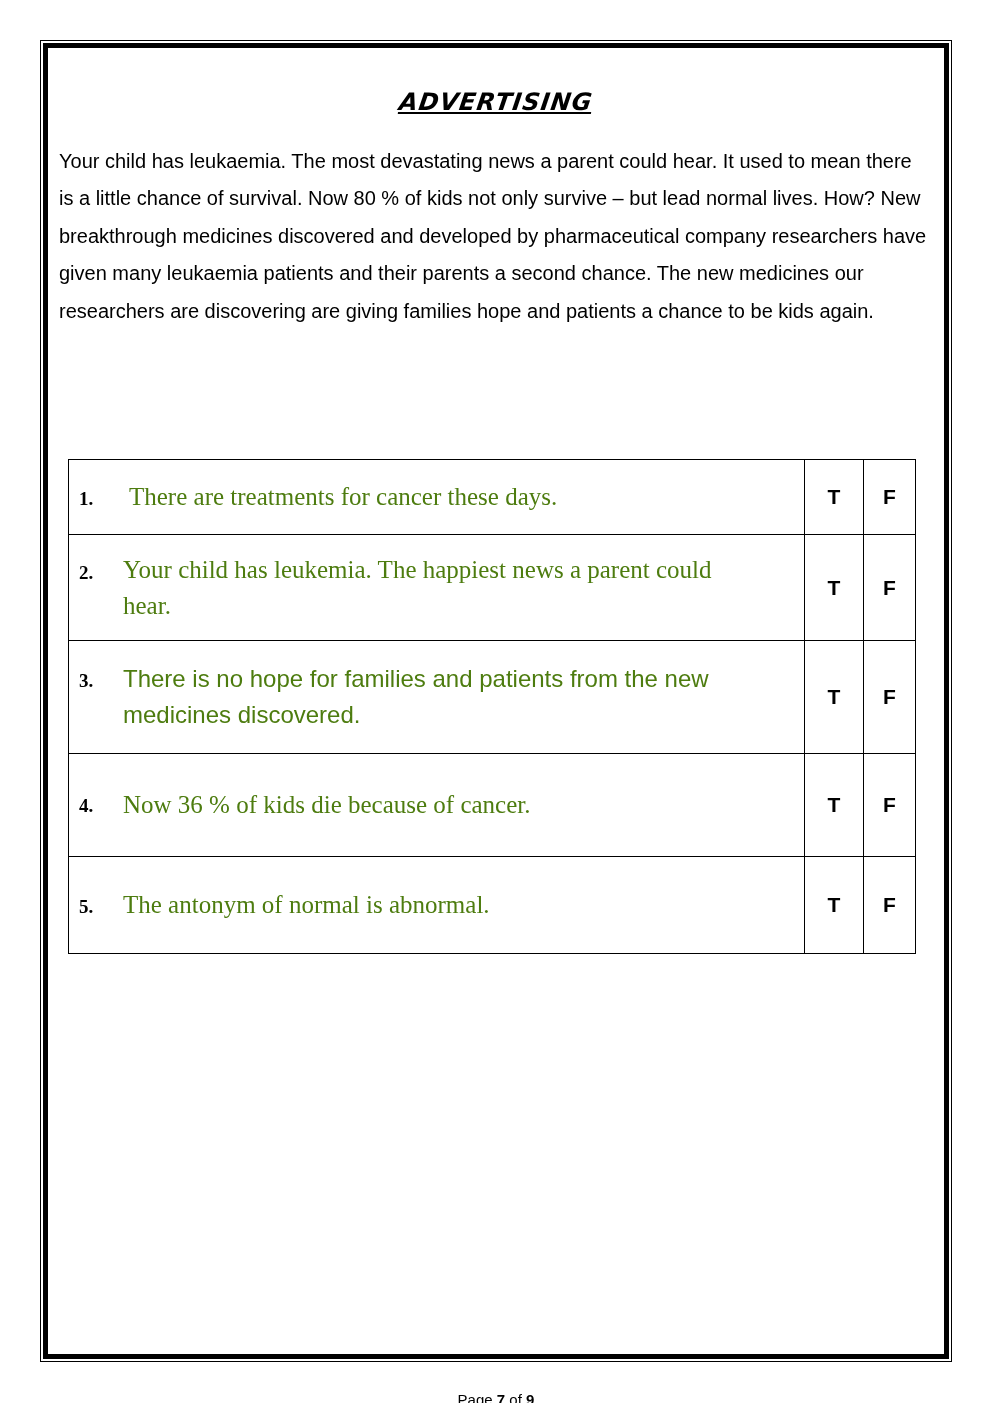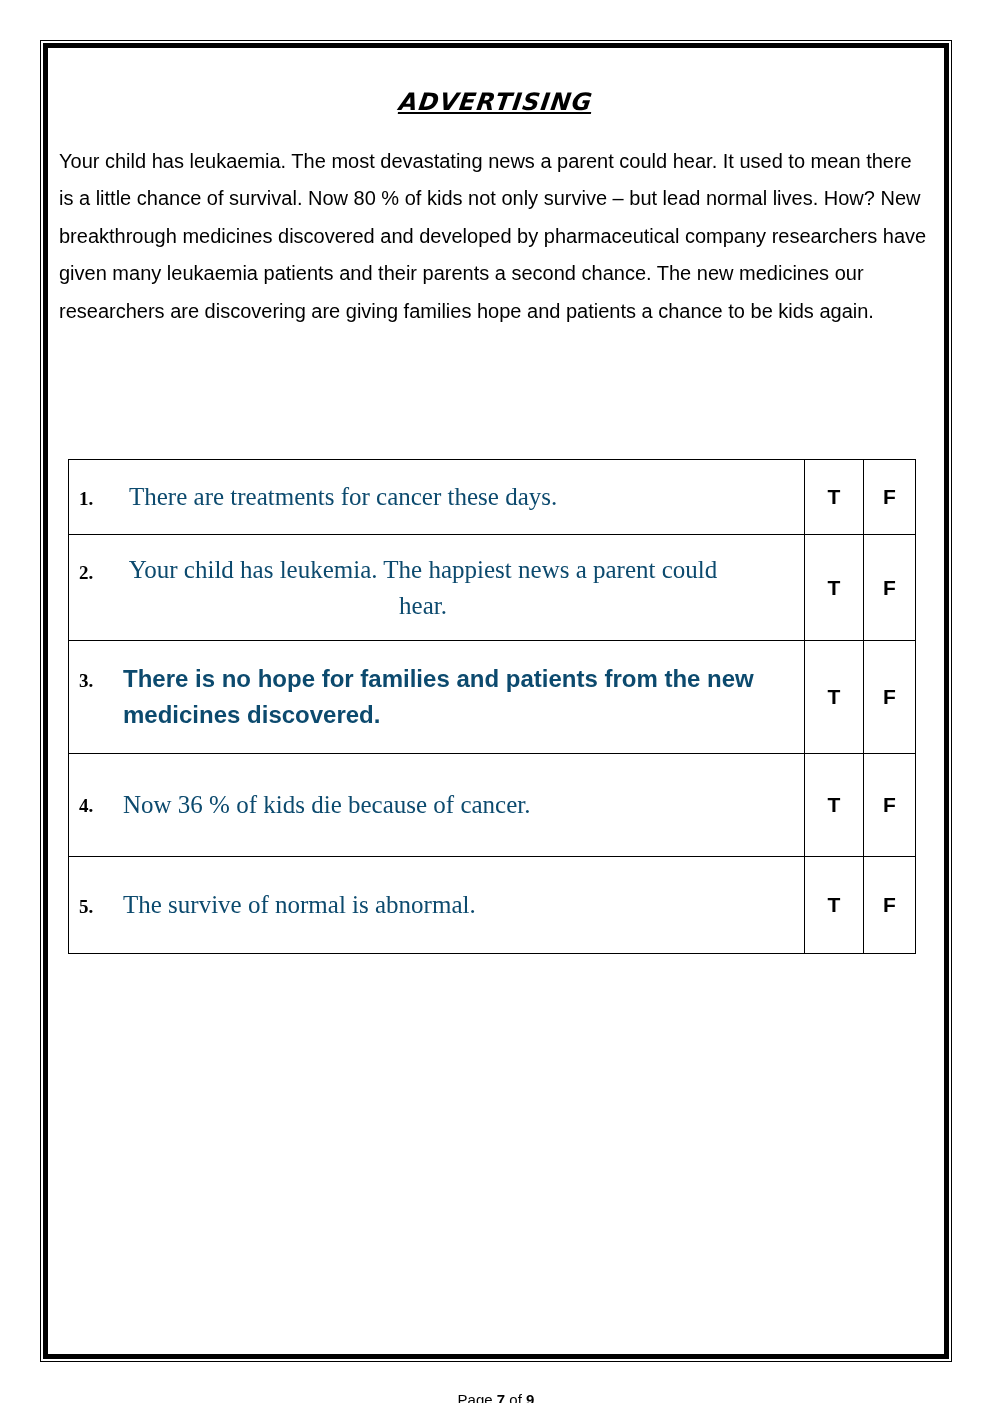--- a/index.html
+++ b/index.html
@@ -25,21 +25,21 @@
   table.tf {
     position:absolute; left:68px; top:459px; width:848px;
     border-collapse:collapse;
   }
   table.tf td { border:1px solid #000; padding:0; }
   td.q { position:relative; }
   td.q .num {
     position:absolute; left:10px;
     font-family:"Liberation Serif", serif; font-weight:bold; font-size:19px;
   }
-  td.q .text { padding-left:54px; padding-right:10px; font-size:25px; line-height:36px; color:#0c4a6e; }
+  td.q .text { padding-left:54px; padding-right:10px; font-size:25px; line-height:36px; color:#4d7c0f; }
   .serif { font-family:"Liberation Serif", serif; }
   .sans { font-family:"Liberation Sans", sans-serif; font-size:24px !important; }
   td.opt {
     width:58px; text-align:center; font-family:"Liberation Sans", sans-serif;
     font-weight:bold; font-size:21px;
   }
   td.opt.t { width:58px; }
   td.opt.f { width:51px; }
   .footer {
     position:absolute; left:0; width:992px; top:1391px; text-align:center;
@@ -63,45 +63,45 @@
     <td class="q">
       <span class="num" style="top:28px;">1.</span>
       <div class="text serif" style="padding-left:60px;">There are treatments for cancer these days.</div>
     </td>
     <td class="opt t">T</td>
     <td class="opt f">F</td>
   </tr>
   <tr style="height:106px;">
     <td class="q">
       <span class="num" style="top:27px;">2.</span>
-      <div class="text serif" style="width:600px;text-align:center;">Your child has leukemia. The happiest news a parent could hear.</div>
+      <div class="text serif" style="width:600px;">Your child has leukemia. The happiest news a parent could hear.</div>
     </td>
     <td class="opt t">T</td>
     <td class="opt f">F</td>
   </tr>
   <tr style="height:113px;">
     <td class="q">
       <span class="num" style="top:29px;">3.</span>
-      <div class="text sans" style="width:640px;font-weight:bold;">There is no hope for families and patients from the new medicines discovered.</div>
+      <div class="text sans" style="width:640px;">There is no hope for families and patients from the new medicines discovered.</div>
     </td>
     <td class="opt t">T</td>
     <td class="opt f">F</td>
   </tr>
   <tr style="height:103px;">
     <td class="q">
       <span class="num" style="top:41px;">4.</span>
       <div class="text serif">Now 36 % of kids die because of cancer.</div>
     </td>
     <td class="opt t">T</td>
     <td class="opt f">F</td>
   </tr>
   <tr style="height:97px;">
     <td class="q">
       <span class="num" style="top:39px;">5.</span>
-      <div class="text serif">The survive of normal is abnormal.</div>
+      <div class="text serif">The antonym of normal is abnormal.</div>
     </td>
     <td class="opt t">T</td>
     <td class="opt f">F</td>
   </tr>
 </tbody>
   </table>
 
 <div class="footer">
   <span>Page</span>
   <b>7</b>

